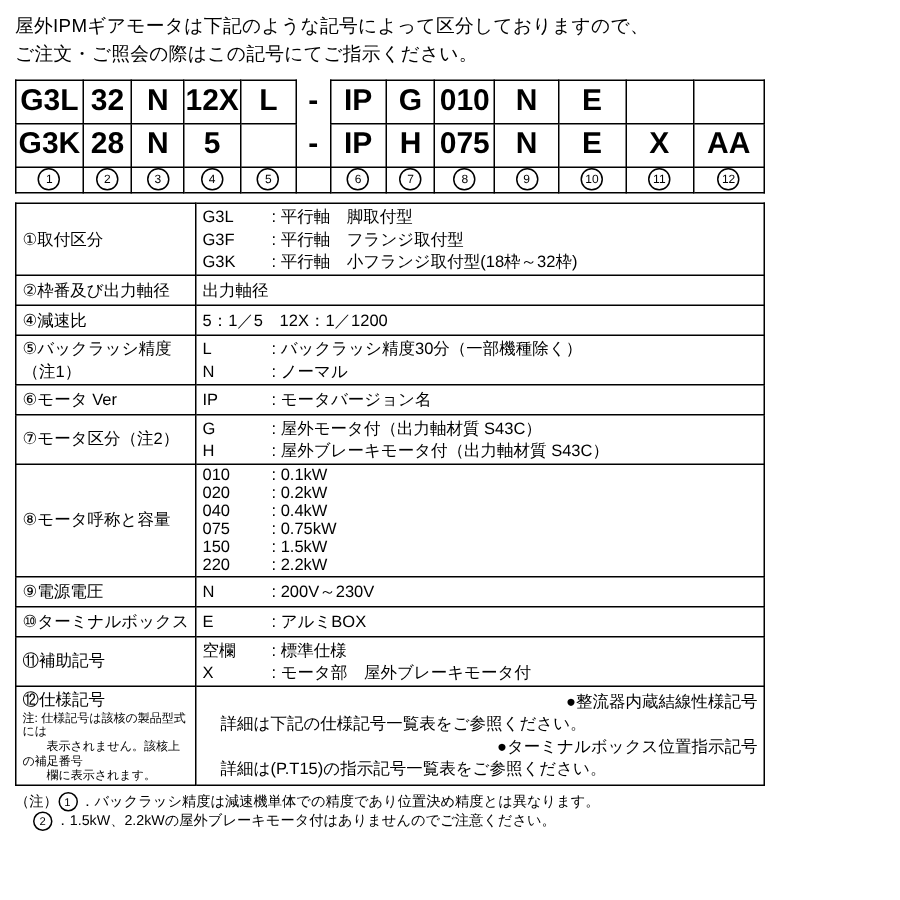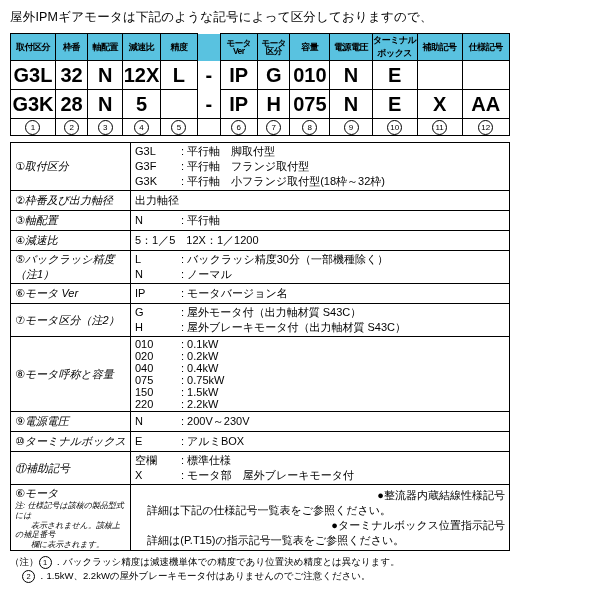--- a/index.html
+++ b/index.html
@@ -25,21 +25,21 @@
   .bigrow td{font-size:20px;font-weight:bold;height:28px;font-family:"Liberation Sans",sans-serif;}
   .numrow td{border:none;height:16px;}
   .circ{display:inline-block;width:13px;height:13px;border:1px solid #000;border-radius:50%;
         font-size:8px;line-height:13px;text-align:center;}
   .dash{font-size:18px;font-weight:bold;}
   .nobord{border:none !important;}
 
   
   table.main{border-collapse:collapse;width:calc(100% - 4px);margin:0 2px;table-layout:fixed;}
   table.main td{border:1px solid #000;padding:1px 4px;font-size:11px;vertical-align:middle;}
-  td.lbl{width:120px;font-style:italic;}
+  td.lbl{width:120px;}
   td.val{padding-left:10px;}
   .lead2{display:inline-block;width:46px;}
   .c-row td{height:17px;}
   .note-smaller{font-size:8px;line-height:1.2;}
   .val-ind{padding-left:62px;}
   .bullet{display:block;text-align:right;}
   .bullet-ind{display:block;padding-left:12px;}
 
   
   .footer{margin:4px 2px 0 2px;font-size:9.5px;line-height:1.45;}
@@ -47,55 +47,41 @@
   .circnum{display:inline-block;width:11px;height:11px;border:1px solid #000;border-radius:50%;
            font-size:7.5px;line-height:11px;text-align:center;margin-right:2px;}
 </style>
 </head>
 <body>
 
 <div class="page">
 
   <div class="intro">
     <div>屋外IPMギアモータは下記のような記号によって区分しておりますので、</div>
+    <div>ご注文・ご照会の際はこの記号にてご指示ください。</div>
   </div>
 
   <div class="codewrap">
     <table class="code">
       <colgroup>
         <col style="width:9.0%">
           <col style="width:6.5%">
           <col style="width:7.0%">
           <col style="width:7.5%">
         <col style="width:7.5%">
           <col style="width:4.5%">
           <col style="width:7.5%">
           <col style="width:6.5%">
         <col style="width:8.0%">
           <col style="width:8.5%">
           <col style="width:9.0%">
           <col style="width:9.0%">
         <col style="width:9.5%">
       </colgroup>
       <tbody>
-          <tr class="hdr">
-        <td>取付区分</td>
-        <td>枠番</td>
-        <td>軸配置</td>
-        <td>減速比</td>
-        <td>精度</td>
-        <td class="nobord"></td>
-        <td class="two">モータ<br>Ver</td>
-        <td class="two">モータ<br>区分</td>
-        <td>容量</td>
-        <td>電源電圧</td>
-        <td>ターミナルボックス</td>
-        <td>補助記号</td>
-        <td>仕様記号</td>
-      </tr>
       <tr class="bigrow">
         <td>G3L</td>
         <td>32</td>
         <td>N</td>
         <td>12X</td>
         <td>L</td>
         <td class="nobord dash">-</td>
         <td>IP</td>
         <td>G</td>
         <td>010</td>
@@ -152,24 +138,20 @@
         <div><span class="lead2">G3F</span><span>: 平行軸　フランジ取付型</span></div>
         <div><span class="lead2">G3K</span><span>: 平行軸　小フランジ取付型(18枠～32枠)</span></div>
       </td>
     </tr>
 
     <tr class="c-row">
       <td class="lbl">②枠番及び出力軸径</td>
       <td class="val val-ind">出力軸径</td>
     </tr>
 
-    <tr class="c-row">
-      <td class="lbl">③軸配置</td>
-      <td class="val val-ind"><span class="lead2">N</span><span>: 平行軸</span></td>
-    </tr>
 
     <tr class="c-row">
       <td class="lbl">④減速比</td>
       <td class="val val-ind">5：1／5　12X：1／1200</td>
     </tr>
 
     <tr>
       <td class="lbl">⑤バックラッシ精度（注1）</td>
       <td class="val val-ind">
         <div><span class="lead2">L</span><span>: バックラッシ精度30分（一部機種除く）</span></div>
@@ -215,21 +197,21 @@
     <tr>
       <td class="lbl">⑪補助記号</td>
       <td class="val val-ind">
         <div><span class="lead2">空欄</span><span>: 標準仕様</span></div>
         <div><span class="lead2">X</span><span>: モータ部　屋外ブレーキモータ付</span></div>
       </td>
     </tr>
 
     <tr>
       <td class="lbl">
-        <div>⑥モータ</div>
+        <div>⑫仕様記号</div>
         <div class="note-smaller">注: 仕様記号は該核の製品型式には<br>　　表示されません。該核上の補足番号<br>　　欄に表示されます。</div>
       </td>
       <td class="val">
         <div class="bullet">●整流器内蔵結線性様記号</div>
         <div class="bullet-ind">詳細は下記の仕様記号一覧表をご参照ください。</div>
         <div class="bullet">●ターミナルボックス位置指示記号</div>
         <div class="bullet-ind">詳細は(P.T15)の指示記号一覧表をご参照ください。</div>
       </td>
     </tr>
   </tbody>

